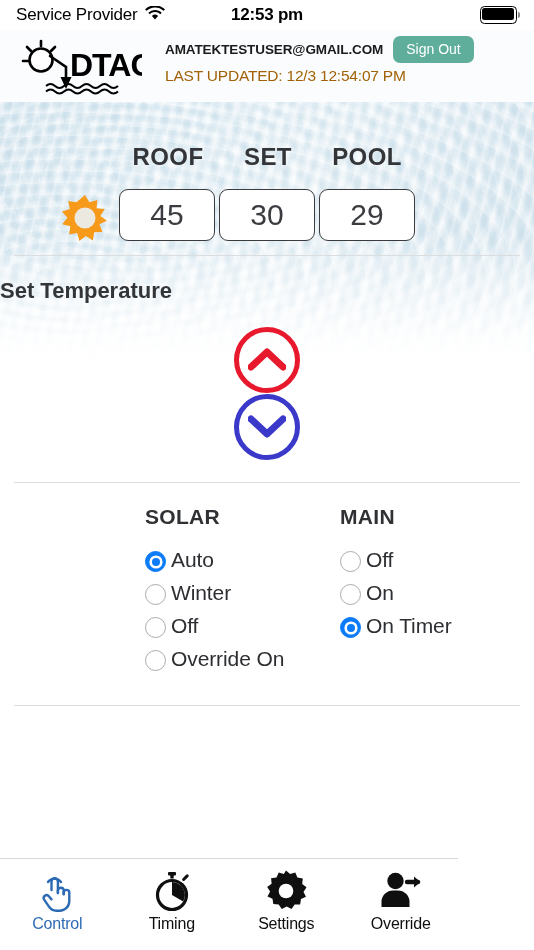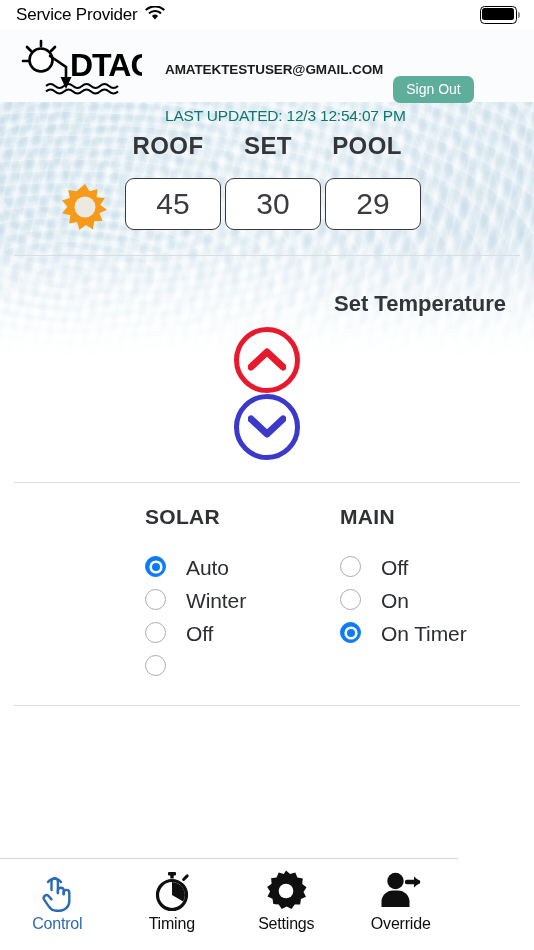--- a/index.html
+++ b/index.html
@@ -36,23 +36,23 @@
     background:#fbfcfd; z-index:20;
     display:flex; align-items:center;
   }
   .logo { position:absolute; left:14px; top:4px; width:128px; height:62px; }
   .hdr-text { position:absolute; left:165px; top:6px; width:360px; }
   .hdr-row1 { display:flex; align-items:center; gap:10px; }
   .email { font-size:13.5px; font-weight:bold; color:#1b1b1b; letter-spacing:-0.1px; white-space:nowrap;text-align:center; }
   .signout {
     background:#5fae9c; color:#fff; font-size:14px;
     padding:5px 13px 6px; border-radius:7px; border:none;
-    font-family:"Liberation Sans", sans-serif; cursor:pointer; white-space:nowrap;margin-top:40px;
-  }
-  .lastupd { font-size:15.5px; color:#0f766e; margin-top:4px; letter-spacing:-0.2px; white-space:nowrap; }
+    font-family:"Liberation Sans", sans-serif; cursor:pointer; white-space:nowrap;
+  }
+  .lastupd { font-size:15.5px; color:#a16207; margin-top:4px; letter-spacing:-0.2px; white-space:nowrap; }
 
   
   .hero {
     position:absolute; top:102px; left:0; width:534px; height:260px; overflow:hidden;
     z-index:1;
   }
   .hero-base {
     position:absolute; inset:0;
     background:
       linear-gradient(180deg, rgba(255,255,255,0) 58%, rgba(255,255,255,.75) 86%, #fff 100%),
@@ -77,65 +77,65 @@
       repeating-linear-gradient(128deg, rgba(255,255,255,0) 0px, rgba(255,255,255,.38) 4px,
         rgba(255,255,255,0) 9px, rgba(196,220,233,.20) 14px, rgba(255,255,255,0) 21px);
   }
   .hero-fade {
     position:absolute; inset:0;
     background:linear-gradient(180deg, rgba(255,255,255,0) 50%, rgba(255,255,255,.55) 78%,
       rgba(255,255,255,.93) 94%, #fff 100%);
   }
 
   
-  .temp-sec { position:absolute; top:102px; left:0; width:534px; z-index:5; }
+  .temp-sec { position:absolute; top:113px; left:0; width:534px; z-index:5; }
   .temp-labels { position:relative; height:46px; margin-top:30px; }
   .temp-labels span {
     position:absolute; font-size:24px; font-weight:bold; color:#333538;
     letter-spacing:0.4px; text-align:center;
   }
   .lbl-roof { left:118px; width:100px; }
   .lbl-set  { left:218px; width:100px; }
   .lbl-pool { left:317px; width:100px; }
 
   .temp-row { position:relative; height:60px; }
   .sunicon { position:absolute; left:62px; top:6px; width:46px; height:46px; }
   .tbox {
     position:absolute; top:0; width:96px; height:52px;
     background:#fff; border:1.6px solid #3b3b3d; border-radius:9px;
     display:flex; align-items:center; justify-content:center;
-    font-size:30px; color:#3a3c3f;margin-left:6px;
+    font-size:30px; color:#3a3c3f;
   }
   .tb1 { left:119px; } .tb2 { left:219px; } .tb3 { left:319px; }
 
   .divider { position:absolute; left:14px; width:506px; height:1px; background:#dcdddf; z-index:6; }
   .d1 { top:255px; }
   .d2 { top:482px; }
   .d3 { top:705px; }
 
   
   .settemp-title {
-    position:absolute; top:278px; left:0; width:506px; text-align:right;
-    font-size:22px; font-weight:bold; color:#333538; z-index:6;margin-top:13px;
+    position:absolute; top:278px; left:0; width:506px; text-align:left;
+    font-size:22px; font-weight:bold; color:#333538; z-index:6;
   }
   .arrow-btn {
     position:absolute; left:234px; width:66px; height:66px; border-radius:50%;
     display:flex; align-items:center; justify-content:center; z-index:7;
     background:transparent; cursor:pointer; padding:0;
   }
   .btn-up   { top:327px; border:5px solid #e8192c; }
   .btn-down { top:394px; border:5px solid #3a39c9; }
 
   
   .radio-sec { position:absolute; top:505px; left:0; width:534px; z-index:6; }
   .col { position:absolute; top:0; }
   .col-solar { left:145px; }
   .col-main  { left:340px; }
-  .col-title { font-size:21px; font-weight:bold; color:#2f3134; letter-spacing:.3px; margin-bottom:27px; }
-  .radio-item { display:flex; align-items:flex-start; gap:20px; margin-bottom:9px; cursor:pointer; }
+  .col-title { font-size:21px; font-weight:bold; color:#2f3134; letter-spacing:.3px; margin-bottom:19px; }
+  .radio-item { display:flex; align-items:flex-end; gap:5px; margin-bottom:9px; cursor:pointer; }
   .radio {
     width:21px; height:21px; border-radius:50%; border:1.7px solid #a9abae;
     background:#fff; flex:0 0 auto; position:relative;
   }
   .radio.on { border:1.7px solid #0b7bf7; }
   .radio.on::after {
     content:""; position:absolute; left:50%; top:50%; transform:translate(-50%,-50%);
     width:13px; height:13px; border-radius:50%; background:#0b7bf7;
     box-shadow:0 0 0 2.2px #fff inset;
   }
@@ -166,20 +166,21 @@
     <div class="sb-left">
       <span class="sb-carrier">Service Provider</span>
       <span>
         <svg width="20" height="15" viewBox="0 0 20 15">
           <path d="M10 13.4 6.9 9.9a4.6 4.6 0 0 1 6.2 0z" fill="#000"></path>
           <path d="M10 6.1c-2 0-3.9.8-5.3 2.1L3.3 6.7A9.4 9.4 0 0 1 10 4c2.6 0 5 1 6.7 2.7l-1.4 1.5A7.4 7.4 0 0 0 10 6.1z" fill="#000"></path>
           <path d="M10 1.4c-3.3 0-6.3 1.3-8.5 3.4L0 3.4A14 14 0 0 1 10 -0.6c3.9 0 7.4 1.6 10 4L18.5 4.8A11.9 11.9 0 0 0 10 1.4z" fill="#000"></path>
         </svg>
       </span>
     </div>
+    <div class="sb-center">12:53 pm</div>
     <div class="sb-right">
       <span class="batt">
         <span class="batt-body"></span>
         <span class="batt-fill"></span>
         <span class="batt-tip"></span>
       </span>
     </div>
   </div>
 
   <div class="header">
@@ -269,20 +270,21 @@
       <div class="radio-item">
         <span class="radio"></span>
         <span class="radio-label">Winter</span>
       </div>
       <div class="radio-item">
         <span class="radio"></span>
         <span class="radio-label">Off</span>
       </div>
       <div class="radio-item">
         <span class="radio"></span>
+        <span class="radio-label">Override On</span>
       </div>
     </div>
 
     <div class="col col-main">
       <div class="col-title">MAIN</div>
       <div class="radio-item">
         <span class="radio"></span>
         <span class="radio-label">Off</span>
       </div>
       <div class="radio-item">

